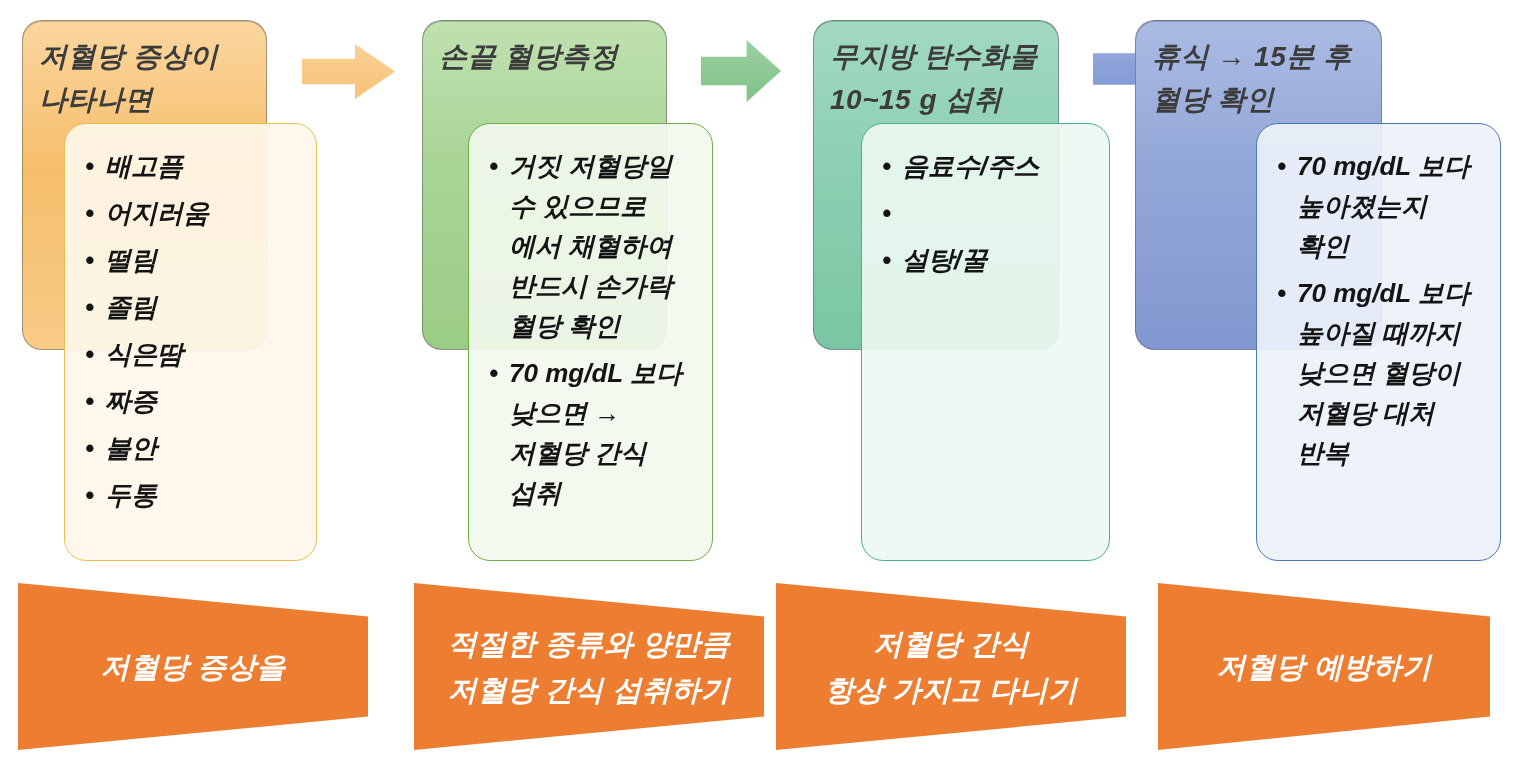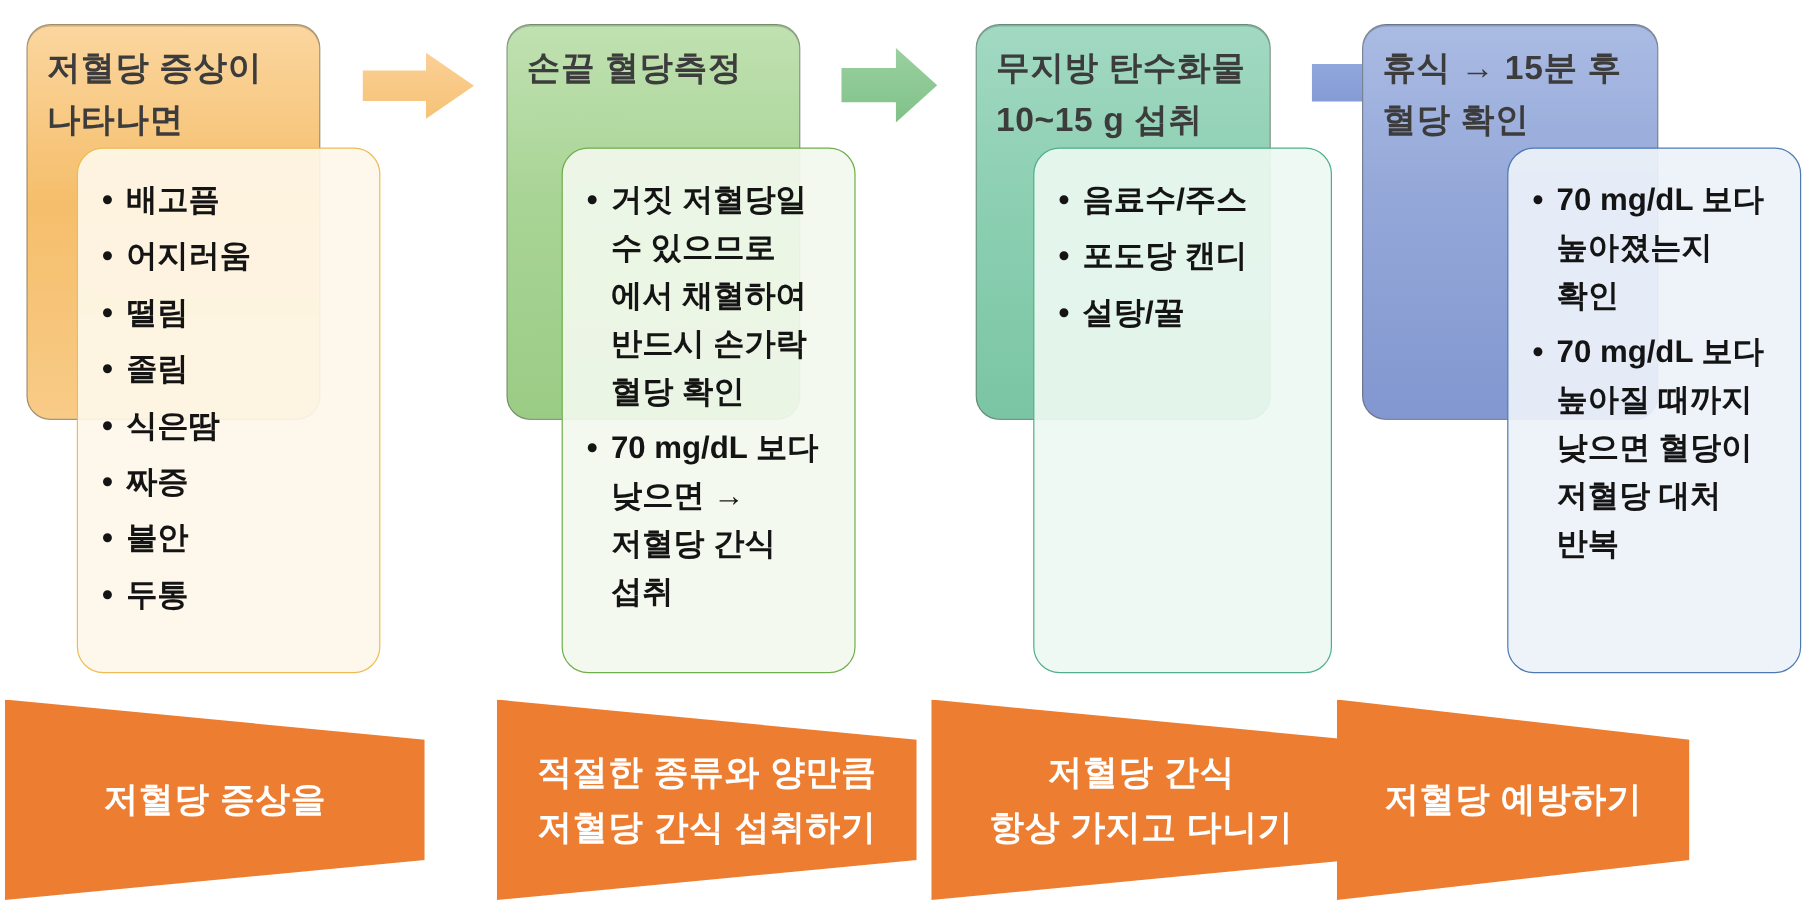--- a/index.html
+++ b/index.html
@@ -2,21 +2,21 @@
 <html><head>
 <meta charset="utf-8">
 <style>
   * { margin:0; padding:0; box-sizing:border-box; }
   html,body { background:#ffffff; }
   body {
     width:1517px; height:758px; position:relative; overflow:hidden;
     font-family:"Liberation Sans","DejaVu Sans",sans-serif;
     font-weight:bold;
   }
-  .stage { position:absolute; inset:0; }
+  .stage { position:absolute; inset:0;font-style:italic; }
 
   
   .header-card {
     position:absolute; top:20px; width:245px; height:330px;
     border-radius:20px;
     border:1px solid rgba(80,84,78,0.5);
     box-shadow: inset 0 1px 0 rgba(0,0,0,0.18);
     background:linear-gradient(180deg, var(--h1), var(--h2) 45%, var(--h3));
     z-index:1;
     padding:14px 10px 0 16px;
@@ -59,30 +59,30 @@
     clip-path:polygon(0 27%, 57% 27%, 57% 0, 100% 50%, 57% 100%, 57% 73%, 0 73%);
     z-index:0;
   }
   .arrow1 { left:302px; top:44px; width:93px; height:55px; }
   .arrow2 { left:701px; top:40px; width:80px; height:62px; }
   .arrow3 { left:1093px; top:35px; width:80px; height:68px; }
 
   
   .c1 .header-card { left:22px; }
   .c1 .content-card { left:64px;  width:253px; }
-  .c1 .banner { left:4px; }
+  .c1 .banner { left:18px; }
   .c2 .header-card { left:422px; }
   .c2 .content-card { left:468px; width:245px; }
   .c2 .banner { left:414px; }
   .c3 .header-card { left:813px; width:246px; }
   .c3 .content-card { left:861px; width:249px; }
   .c3 .banner { left:776px; }
   .c4 .header-card { left:1135px; width:247px; }
   .c4 .content-card { left:1256px; width:245px; }
-  .c4 .banner { left:1114px; width:294px; }
+  .c4 .banner { left:1158px; width:332px; }
 </style>
 </head>
 <body>
 
 <div class="stage" style="--c-header: #3C3C3C; --c-bullet: #141414; --c-banner: #FFFFFF;">
 
   <section class="col c1">
     <div class="header-card" style="--h1: #FBD69F; --h2: #F5BE6B; --h3: #F8CB87;">
       <div>저혈당 증상이</div>
       <div>나타나면</div>
@@ -189,23 +189,20 @@
     <div class="content-card" style="--cb: #4FAF8D; --tint: rgba(236,248,241,0.92);">
       <ul class="bullets">
         <li class="bullet">
           <span class="dot">•</span>
           <span class="btext">
               <span class="bline">음료수/주스</span>
             </span>
         </li>
         <li class="bullet">
           <span class="dot">•</span>
-          <span class="btext">
-              <span class="bline">포도당 캔디</span>
-            </span>
         </li>
         <li class="bullet">
           <span class="dot">•</span>
           <span class="btext">
               <span class="bline">설탕/꿀</span>
             </span>
         </li>
       </ul>
     </div>
     <div class="banner" style="--banner: #ED7D31;">

